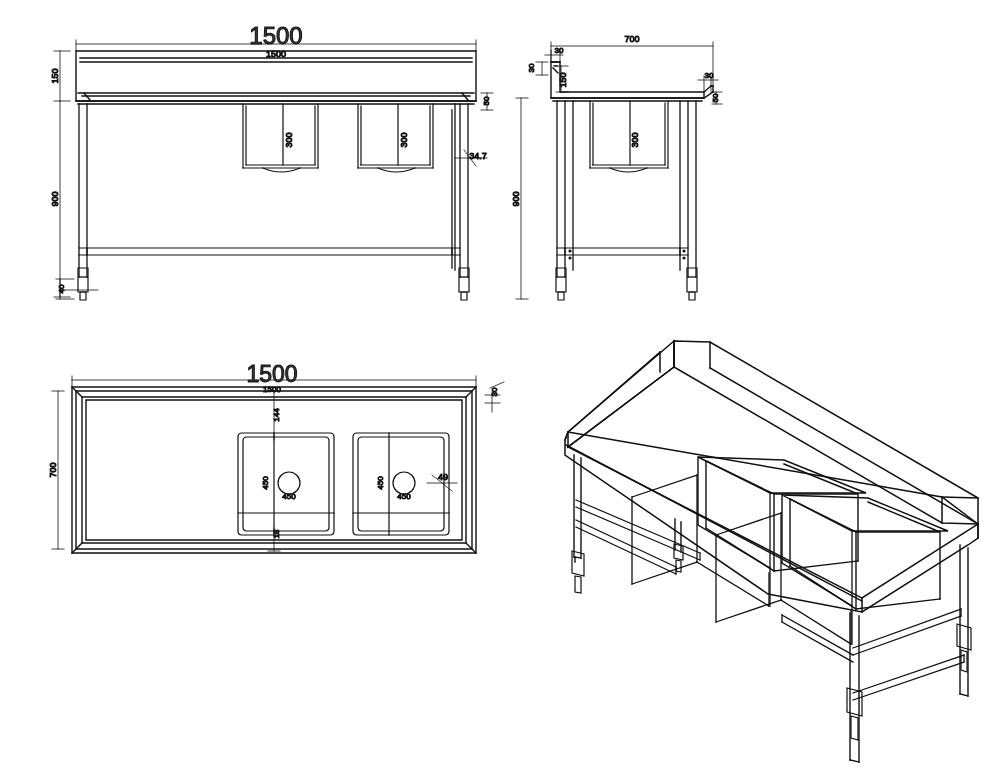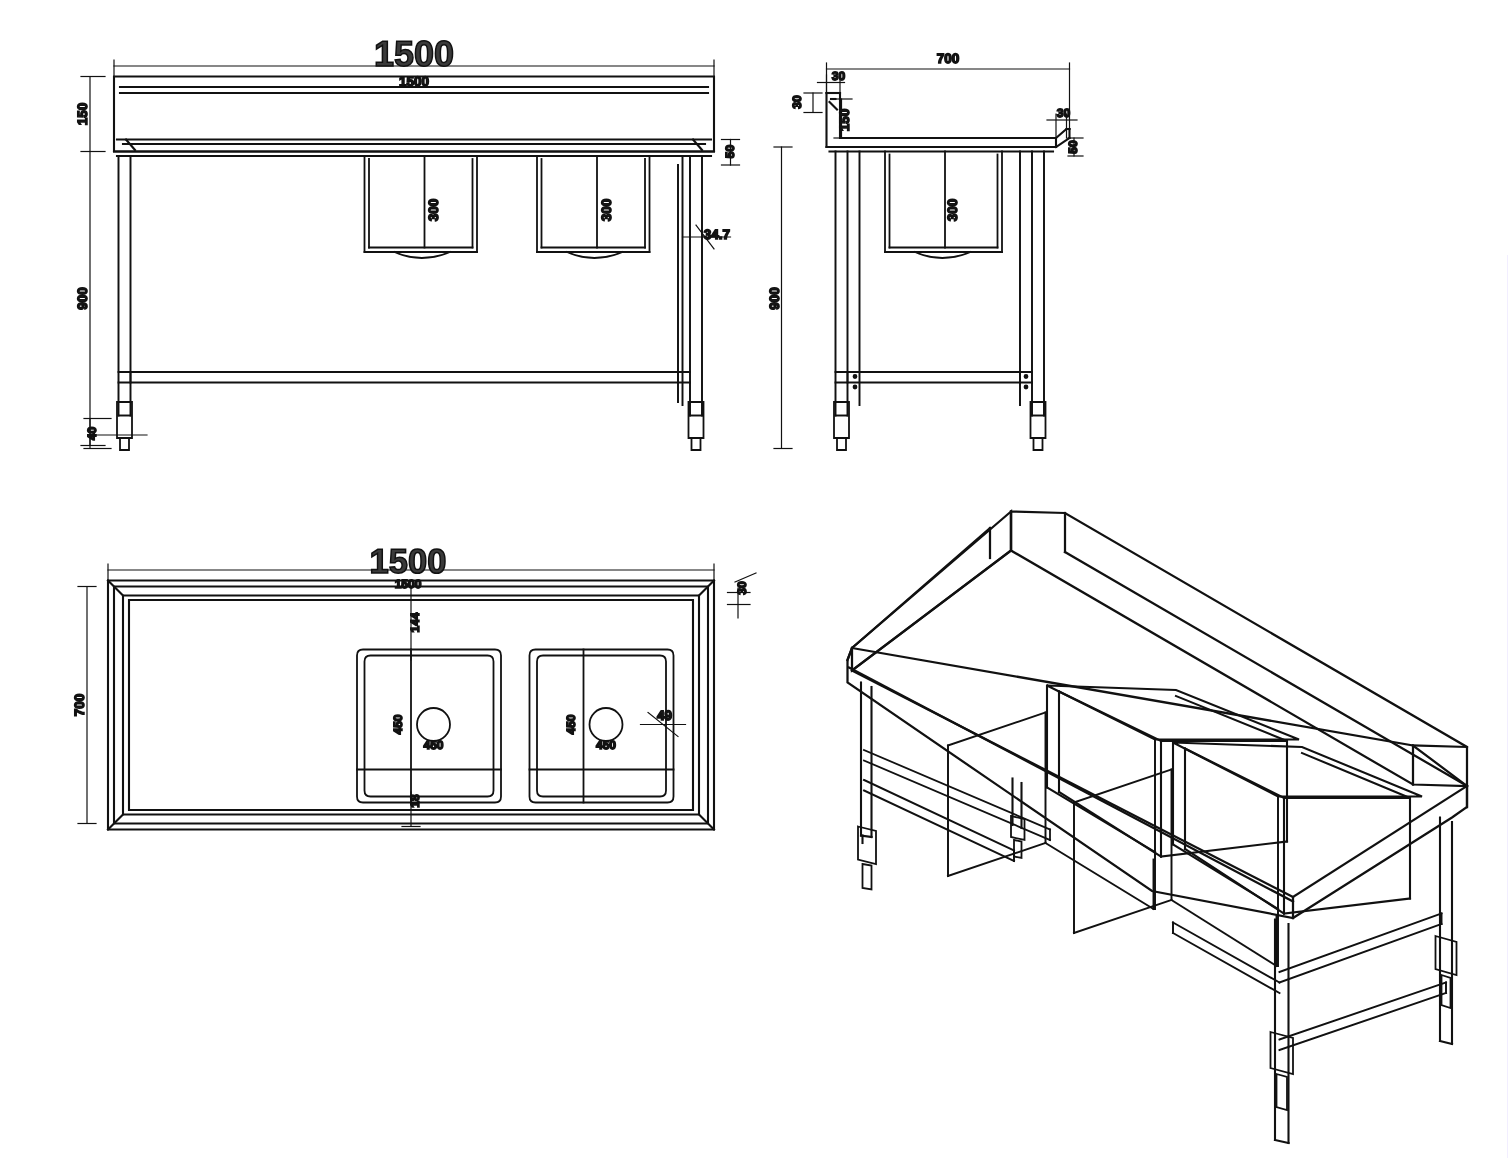--- a/index.html
+++ b/index.html
@@ -6,23 +6,22 @@
   html, body {
     margin: 0;
     padding: 0;
     background: #ffffff;
     font-family: "Liberation Sans", sans-serif;
   }
   #sheet {
     position: relative;
     width: 1005px;
     height: 772px;
-    background: #c4b5fd;
+    background: #5eead4;
     overflow: hidden;
-    font-weight: bold;
   }
   #sheet svg { display: block; }
   .dimtext {
     font-family: "Liberation Sans", sans-serif;
     fill: #222222;
   }
   .titletext {
     font-family: "Liberation Sans", sans-serif;
     fill: #3a3a3a;
   }

